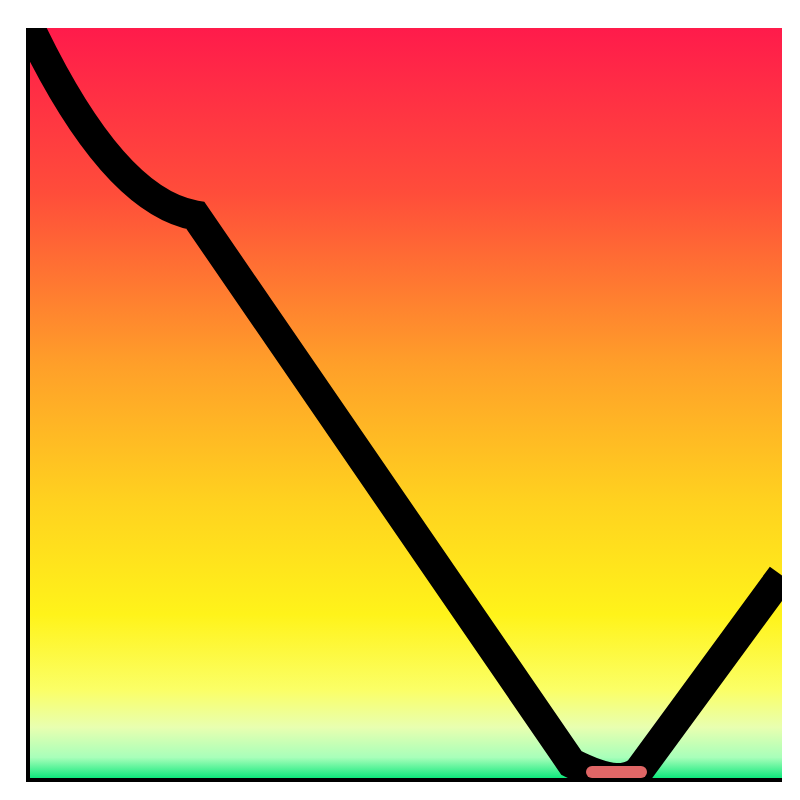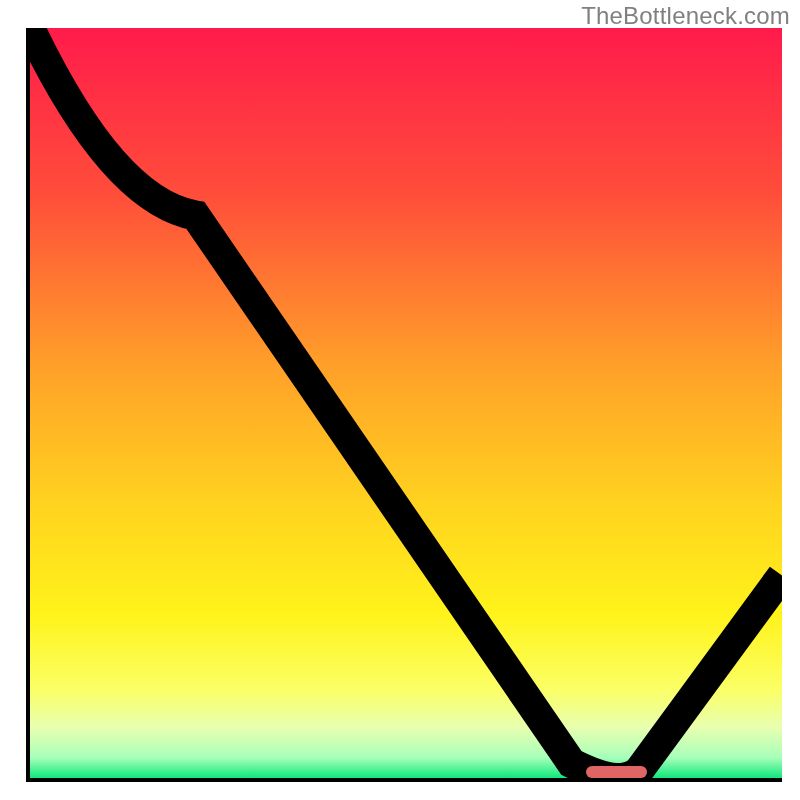--- a/index.html
+++ b/index.html
@@ -58,21 +58,20 @@
     position: absolute;
     height: 12px;
     border-radius: 6px;
     background: #e06666;
   }
 </style>
 </head>
 <body>
 
 <div class="stage">
-  <div class="watermark">TheBottleneck.com</div>
 
   <div class="plot-area">
     <svg class="gradient-fill" preserveAspectRatio="none" viewBox="0 0 100 100">
       <defs>
         <linearGradient id="bg-grad" x1="0" y1="0" x2="0" y2="1">
             <stop offset="0.0%" stop-color="#ff1b4b"></stop>
             <stop offset="22.0%" stop-color="#ff4d3a"></stop>
             <stop offset="45.0%" stop-color="#ffa029"></stop>
             <stop offset="63.0%" stop-color="#ffd21f"></stop>
             <stop offset="78.0%" stop-color="#fff31a"></stop>

